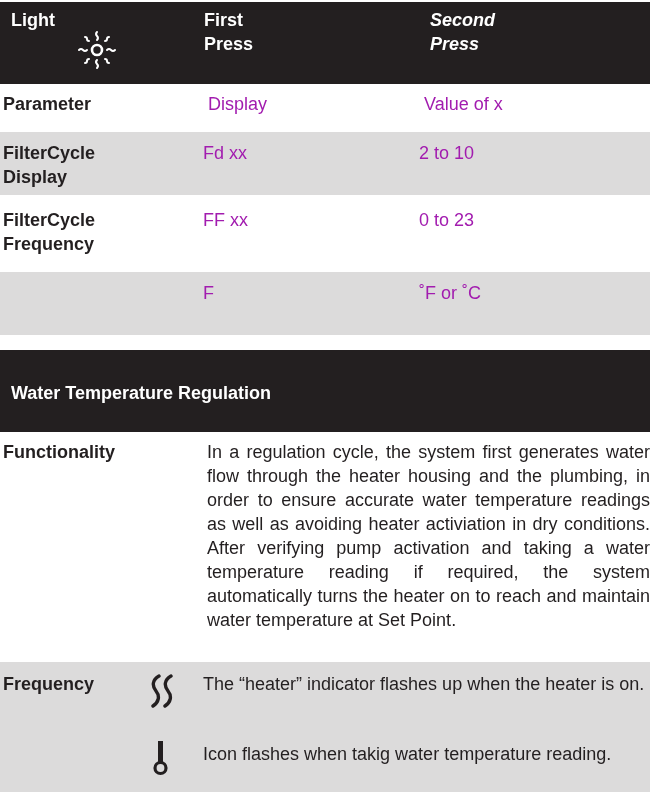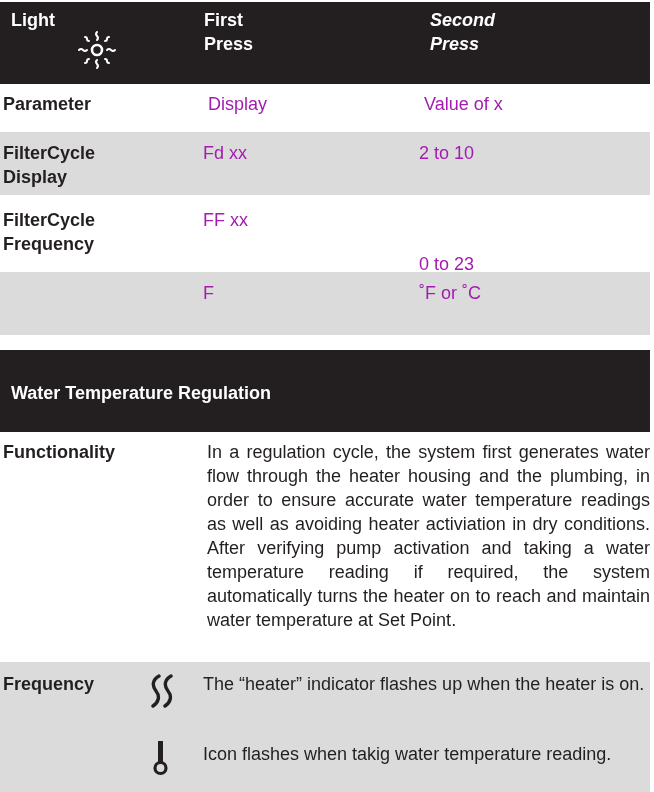--- a/index.html
+++ b/index.html
@@ -56,21 +56,21 @@
   <div class="abs val" style="left:203px; top:9px;">Fd xx</div>
   <div class="abs val" style="left:419px; top:9px;">2 to 10</div>
 </div>
 
 <div class="abs row" style="top:195px; height:77px;">
   <div class="abs lbl" style="left:3px; top:13px;">
     <div>FilterCycle</div>
     <div>Frequency</div>
   </div>
   <div class="abs val" style="left:203px; top:13px;">FF xx</div>
-  <div class="abs val" style="left:419px; top:13px;margin-top:44px;">0 to 23</div>
+  <div class="abs val" style="left:419px; top:13px;">0 to 23</div>
 </div>
 
 <div class="abs gray row" style="top:272px; height:63px;">
   <div class="abs val" style="left:203px; top:9px;">F</div>
   <div class="abs val" style="left:419px; top:9px;">˚F or ˚C</div>
 </div>
 
 <div class="abs dark row" style="top:350px; height:82px;">
   <div class="abs hdr-text" style="left:11px; top:31px;">Water Temperature Regulation</div>
 </div>

